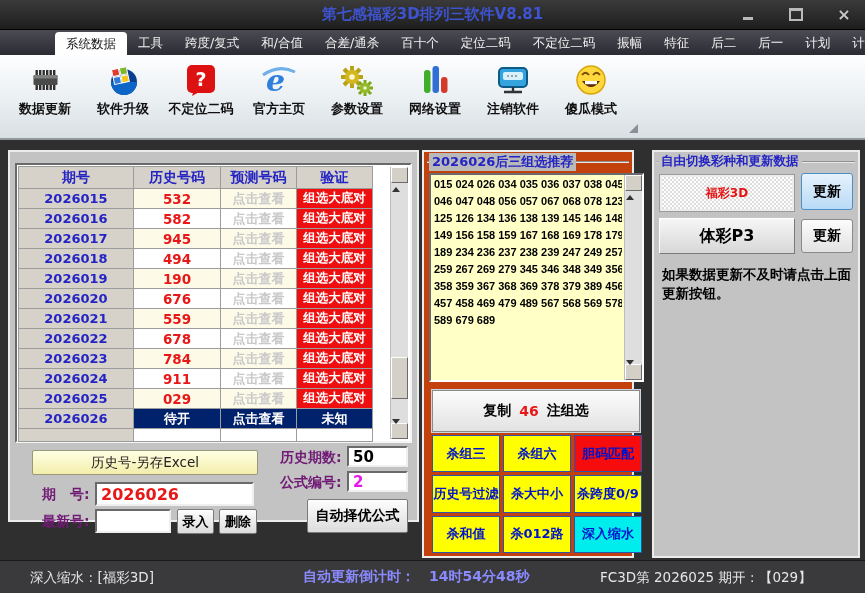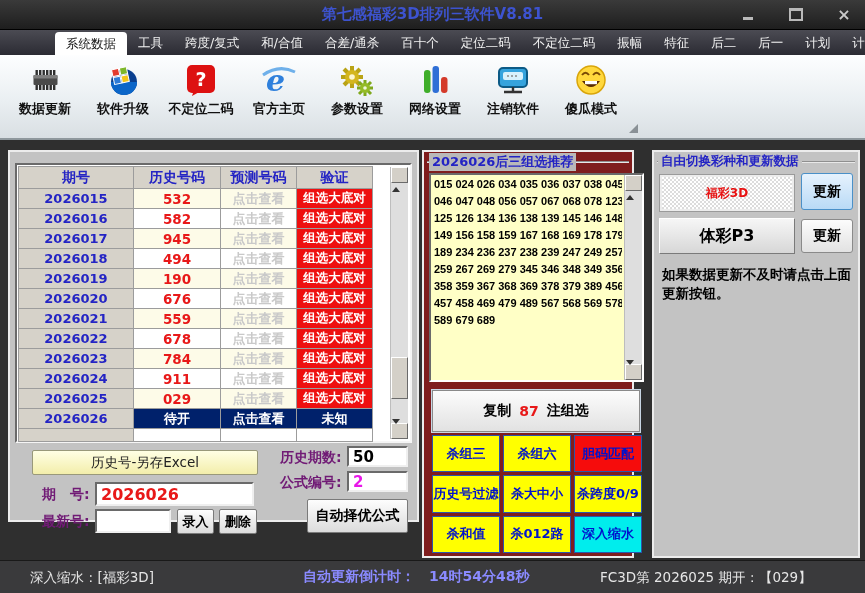--- a/index.html
+++ b/index.html
@@ -24,21 +24,21 @@
     background:linear-gradient(#fdfeff,#eaeff2 55%,#d9dfe3);border-bottom:2px solid #8f989d;
     display:flex;align-items:flex-start;padding:7px 0 0 8px;gap:4px}
   .tbtn{width:74px;display:flex;flex-direction:column;align-items:center;gap:2px}
   .ticon{width:36px;height:36px}
   .tlabel{font-size:13px;font-weight:bold;color:#111;white-space:nowrap}
   .grip{position:absolute;left:629px;top:124px;width:0;height:0;
     border-left:9px solid transparent;border-bottom:9px solid #8a9196}
   
   .panel{position:absolute;background:#c3c3c3;border:2px solid #ececec;box-sizing:border-box}
   .p-left{left:8px;top:150px;width:411px;height:372px}
-  .p-mid{left:422px;top:150px;width:212px;height:408px;background:#7f1d1d}
+  .p-mid{left:422px;top:150px;width:212px;height:408px;background:#c2410c}
   .p-right{left:652px;top:150px;width:208px;height:408px}
   
   .tframe{position:absolute;left:5px;top:11px;width:397px;height:280px;background:#fff;box-sizing:border-box;
     border:2px solid;border-color:#6a6a6a #f5f5f5 #f5f5f5 #6a6a6a;padding:1px}
   .tgrid{position:absolute;left:1px;top:1px;display:grid;grid-template-columns:115px 87px 76px 76px;
     border-top:1px solid #9c9c9c;border-left:1px solid #9c9c9c}
   .cell{box-sizing:border-box;border-right:1px solid #9c9c9c;border-bottom:1px solid #9c9c9c;
     display:flex;align-items:center;justify-content:center;font-size:13px;font-weight:bold;overflow:hidden}
   .hdr{height:22px;background:#d6d2c9;color:#2424c4;font-size:14px}
   .pcol{height:20px;background:#d6d2c9;color:#2424c4}
@@ -352,21 +352,21 @@
 358 359 367 368 369 378 379 389 456
 457 458 469 479 489 567 568 569 578
 589 679 689</div>
     <div class="nscroll">
       <span class="sbtn up"><span class="tri-up"></span></span>
       <span class="sbtn down"><span class="tri-down"></span></span>
     </div>
   </div>
   <div class="copybtn">
     <span>复制</span>
-      <span class="cnt">87</span>
+      <span class="cnt">46</span>
       <span>注组选</span>
   </div>
   <div class="fgrid" id="fgrid">
       <div class="fbtn yellow">杀组三</div>
       <div class="fbtn yellow">杀组六</div>
       <div class="fbtn red">胆码匹配</div>
       <div class="fbtn yellow">历史号过滤</div>
       <div class="fbtn yellow">杀大中小</div>
       <div class="fbtn yellow">杀跨度0/9</div>
       <div class="fbtn yellow">杀和值</div>

